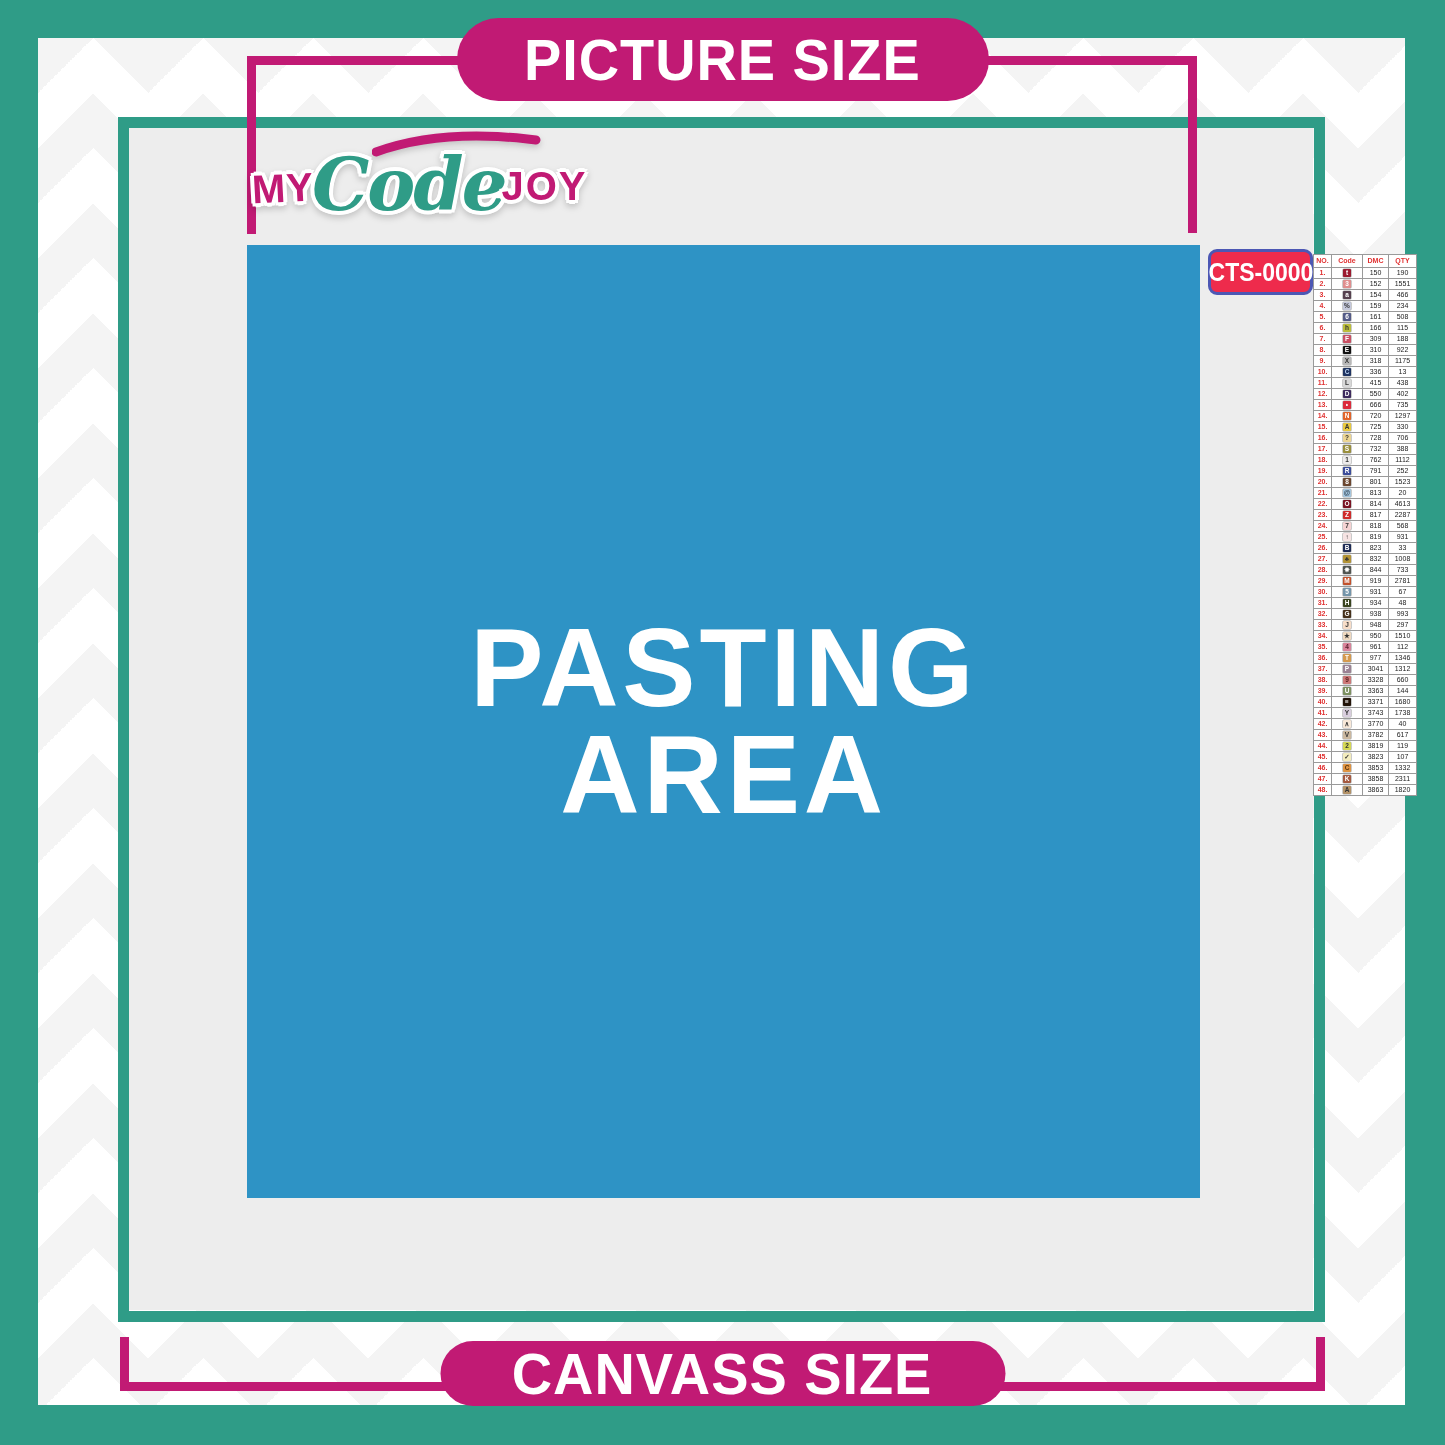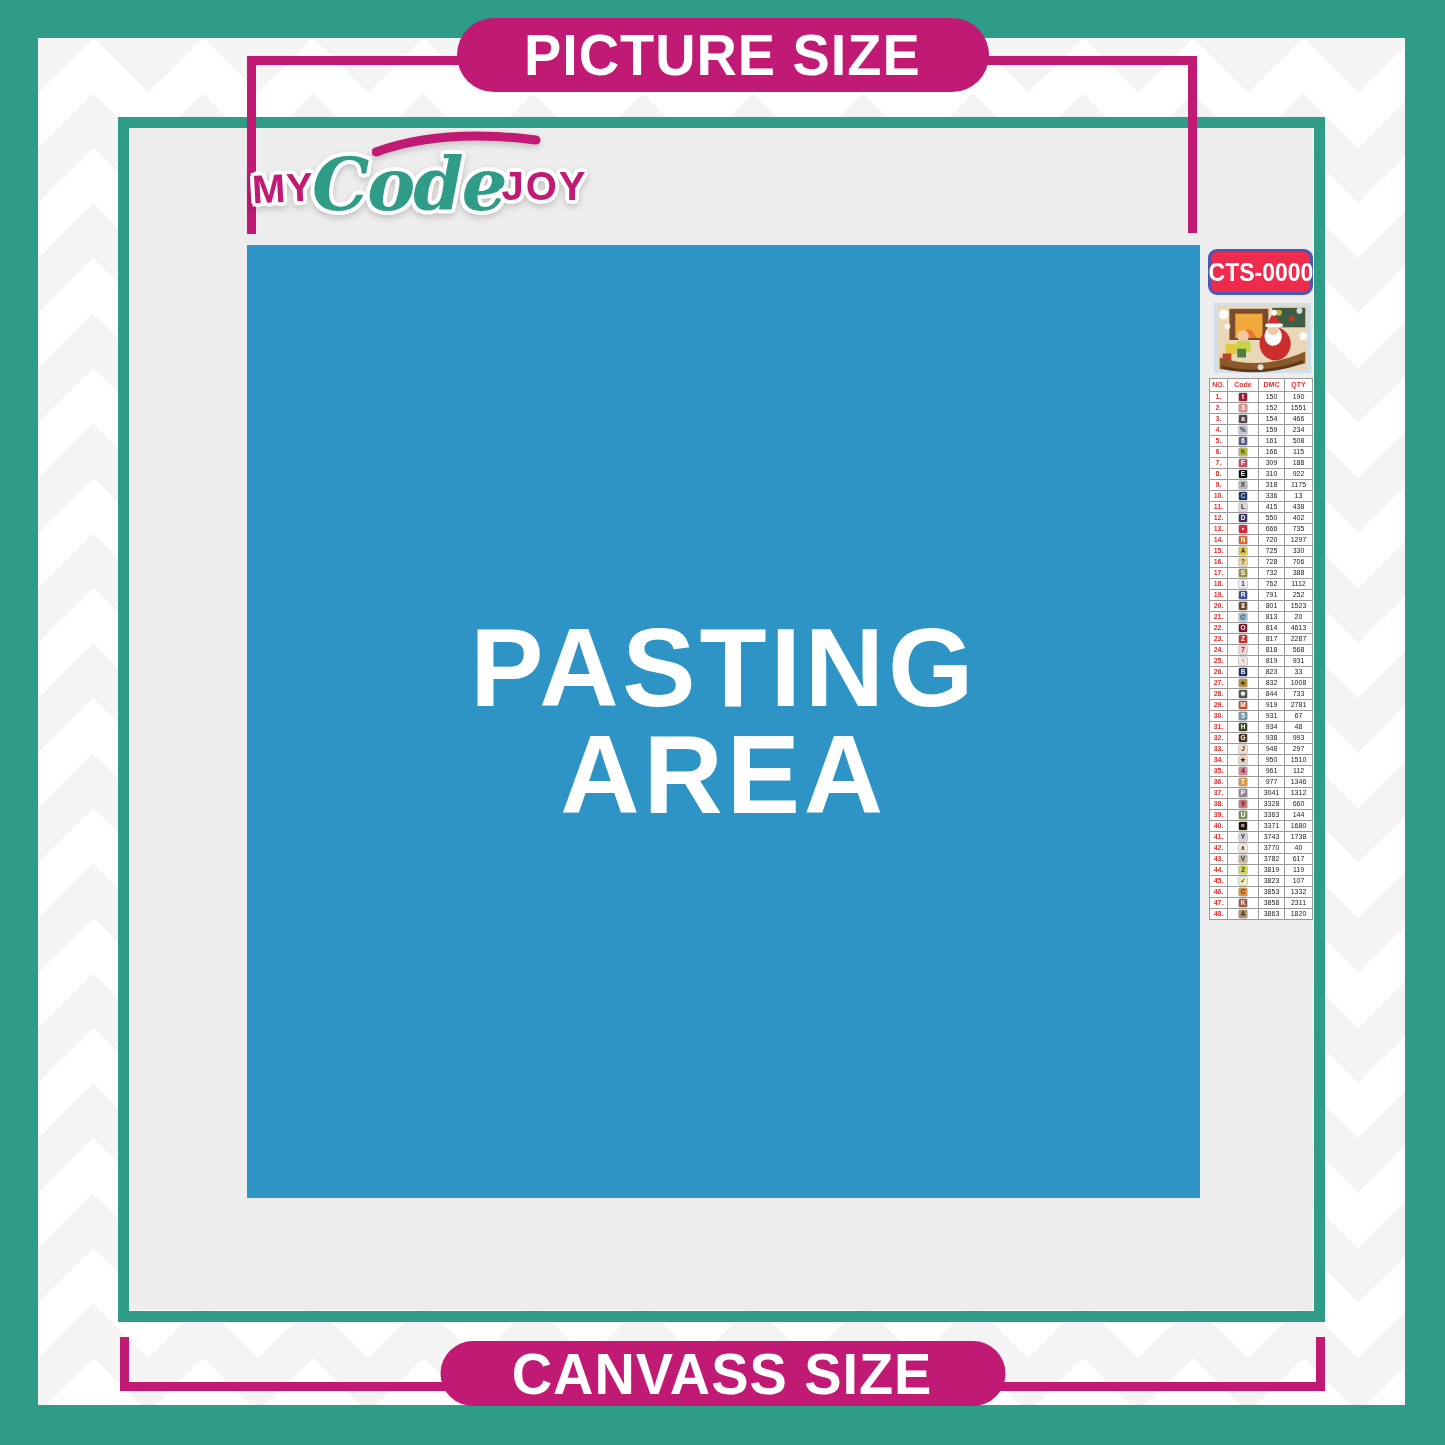--- a/index.html
+++ b/index.html
@@ -44,21 +44,21 @@
   .br-top-vr{left:1188px;top:56px;width:9px;height:177px;}
   .br-bot-h{left:120px;top:1382px;width:1205px;height:9px;}
   .br-bot-vl{left:120px;top:1337px;width:9px;height:54px;}
   .br-bot-vr{left:1316px;top:1337px;width:9px;height:54px;}
   
   .pill{
     position:absolute;left:50%;transform:translateX(-50%);
     background:var(--magenta);border-radius:42px;
     display:flex;align-items:center;justify-content:center;
   }
-  .pill-top{top:18px;width:532px;height:74px;}
+  .pill-top{top:18px;width:532px;height:83px;}
   .pill-bottom{top:1341px;width:565px;height:65px;align-items:center;}
   .pill span{
     color:#fff;font-weight:700;font-size:57px;letter-spacing:1px;
     transform:scaleX(0.98);white-space:nowrap;
   }
   
   .pasting{
     position:absolute;left:247px;top:245px;width:953px;height:953px;
     background:var(--blue);
     display:flex;flex-direction:column;align-items:center;justify-content:center;
@@ -87,21 +87,21 @@
     font-size:72px;margin:0 -4px 0 -2px;position:relative;top:4px;letter-spacing:-2px;
   }
   .logo-joy{
     color:var(--magenta);font-weight:700;font-size:40px;letter-spacing:2px;
     position:relative;top:-6px;
   }
   .logo-swash{position:absolute;left:120px;top:-12px;pointer-events:none;}
   
   .sidebar{
     position:absolute;left:1208px;top:249px;width:105px;
-    display:flex;flex-direction:column;align-items:flex-end;
+    display:flex;flex-direction:row;align-items:flex-start;
   }
   .sku-box{
     width:99px;height:40px;background:var(--crimson);
     border:3px solid var(--box-border);border-radius:9px;
     display:flex;align-items:center;justify-content:center;
   }
   .sku-box span{color:#fff;font-weight:700;font-size:25px;transform:scaleX(0.92);white-space:nowrap;}
   .thumb{margin-top:8px;width:101px;height:70px;display:block;}
   .dmc-table{
     margin-top:5px;width:103px;border-collapse:collapse;background:#fff;table-layout:fixed;

